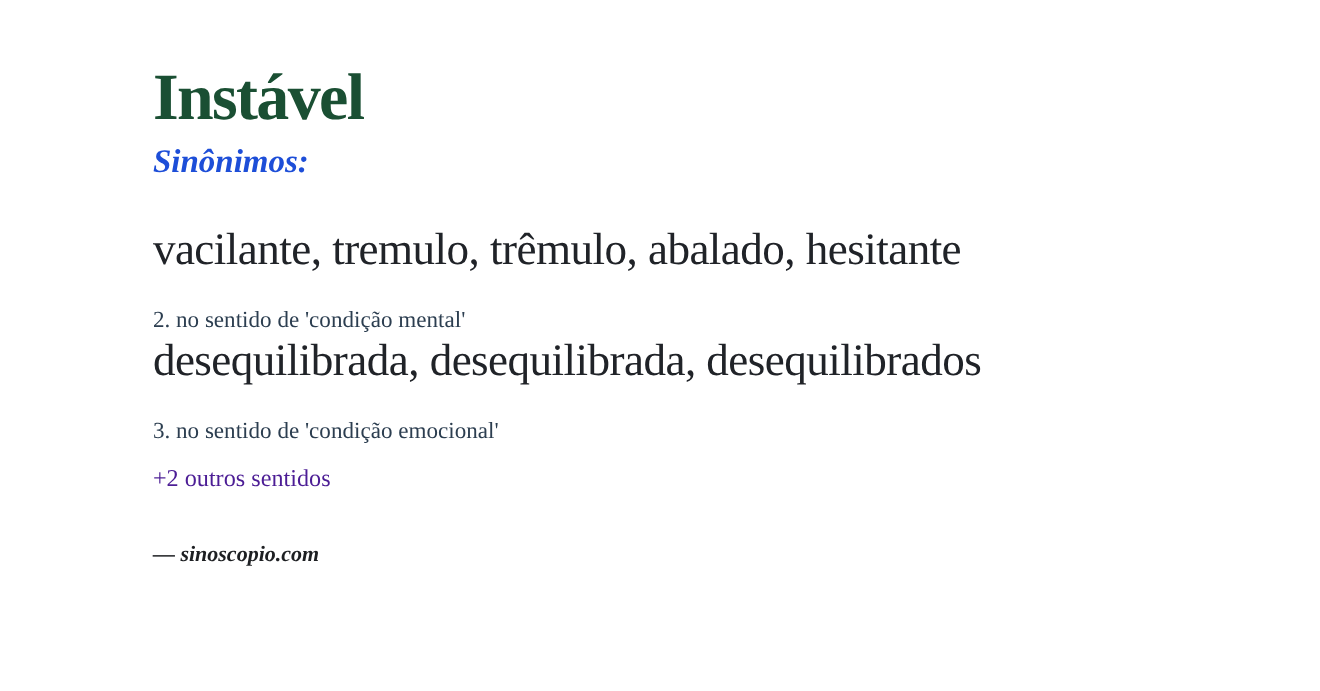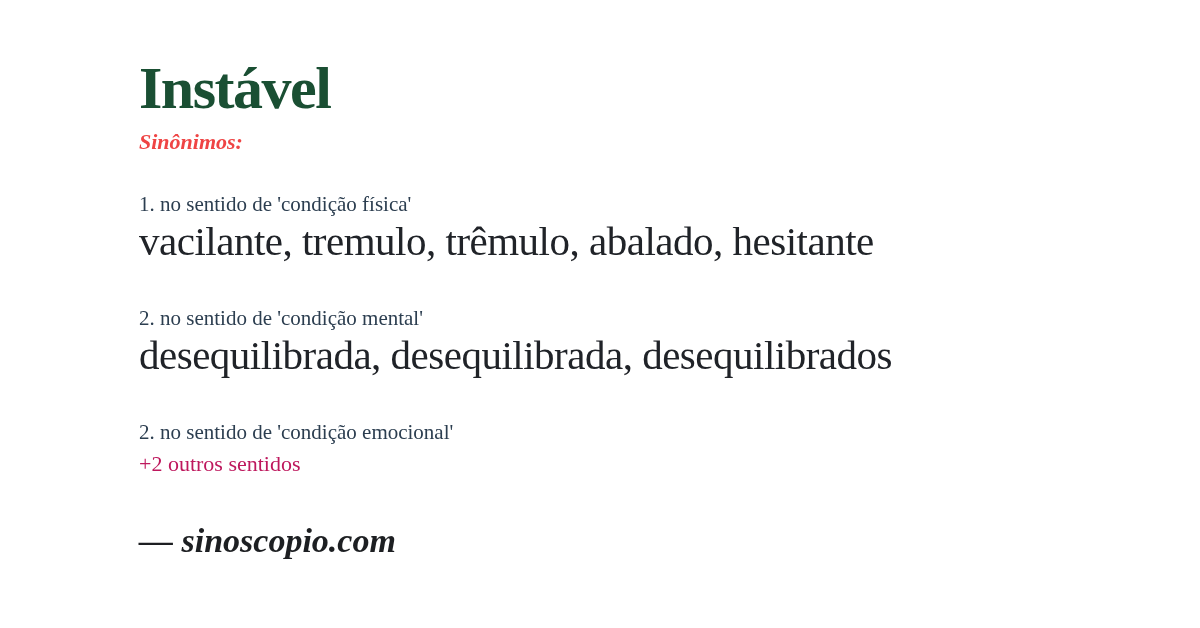--- a/index.html
+++ b/index.html
@@ -18,77 +18,76 @@
   }
   .title {
     font-size: 60px;
     font-weight: 700;
     line-height: 1;
     letter-spacing: -1.5px;
     color: #1a4f33;
   }
   .subtitle {
     margin-top: 10px;
-    font-size: 22px;
+    font-size: 30px;
     line-height: 1.25;
     font-weight: 700;
     font-style: italic;
-    color: #ef4444;
+    color: #1d4ed8;
   }
-  .sense { margin-top: 40px; }
+  .sense { margin-top: 27px; }
   .sense:first-of-type { margin-top: 36px; }
   .sense-label {
     font-size: 21px;
     line-height: 1.2;
     color: #2c3e50;
   }
   .sense-synonyms {
     font-size: 41px;
     line-height: 1.2;
     letter-spacing: -0.5px;
     color: #202328;
   }
   .more-senses {
-    margin-top: 6px;
+    margin-top: 18px;
     font-size: 22px;
     line-height: 1.2;
-    color: #be185d;
+    color: #4c1d95;
   }
   .footer {
     margin-top: 44px;
-    font-size: 34px;
+    font-size: 20px;
     line-height: 1.1;
     font-weight: 700;
     font-style: italic;
     color: #1d1f22;
   }
 </style>
 </head>
 <body>
 
 <div class="card">
 
   <h1 class="title">Instável</h1>
 
   <div class="subtitle">Sinônimos:</div>
 
   <section>
 
     <div class="sense">
-      <div class="sense-label">1. no sentido de 'condição física'</div>
       <div class="sense-synonyms">vacilante, tremulo, trêmulo, abalado, hesitante</div>
     </div>
 
     <div class="sense">
       <div class="sense-label">2. no sentido de 'condição mental'</div>
       <div class="sense-synonyms">desequilibrada, desequilibrada, desequilibrados</div>
     </div>
 
     <div class="sense">
-      <div class="sense-label">2. no sentido de 'condição emocional'</div>
+      <div class="sense-label">3. no sentido de 'condição emocional'</div>
     </div>
 
   </section>
 
   <div class="more-senses">+2 outros sentidos</div>
 
   <div class="footer">— sinoscopio.com</div>
 
 </div>
 

